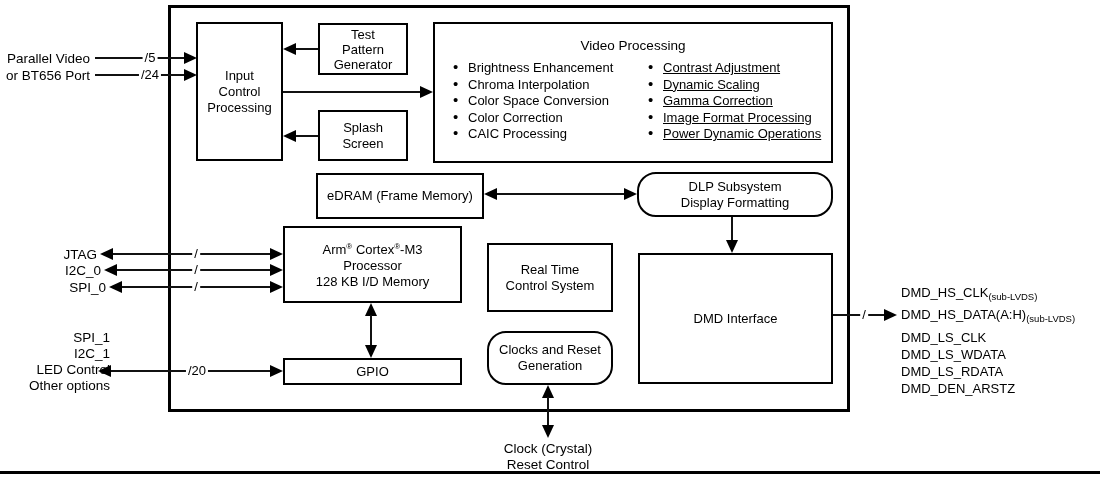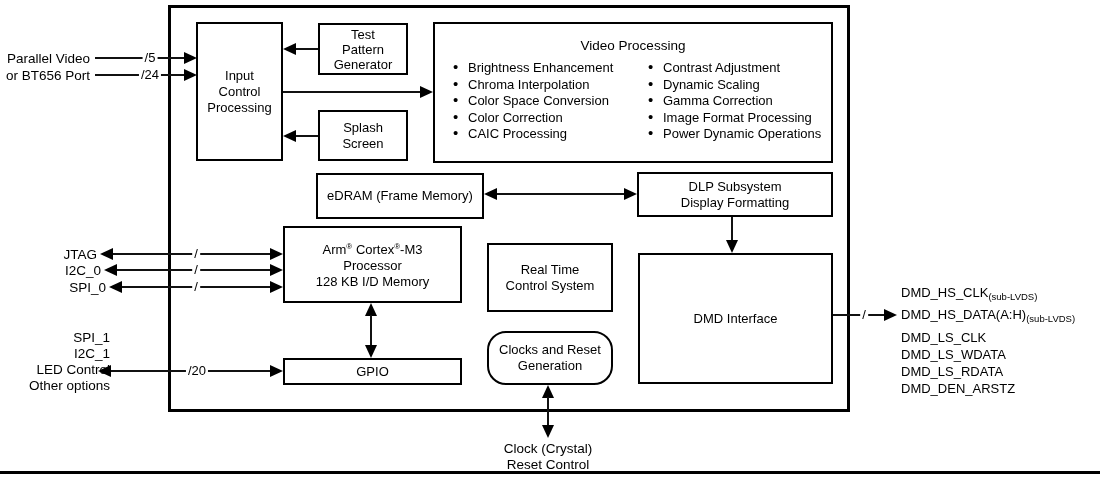--- a/index.html
+++ b/index.html
@@ -65,34 +65,34 @@
 
   <div class="box" style="left:433px;top:22px;width:400px;height:141px;display:block;">
     <div class="vp-title">Video Processing</div>
     <ul class="vp-list" style="left:16px;">
       <li>Brightness Enhancement</li>
       <li>Chroma Interpolation</li>
       <li>Color Space Conversion</li>
       <li>Color Correction</li>
       <li>CAIC Processing</li>
     </ul>
-    <ul class="vp-list" style="left:211px;">
+    <ul class="vp-list" style="left:211px;text-decoration:underline;">
       <li>Contrast Adjustment</li>
       <li>Dynamic Scaling</li>
       <li>Gamma Correction</li>
       <li>Image Format Processing</li>
       <li>Power Dynamic Operations</li>
     </ul>
   </div>
 
   <div class="box" style="left:316px;top:173px;width:168px;height:46px;">
     <div>eDRAM (Frame Memory)</div>
   </div>
 
-  <div class="box" style="left:637px;top:172px;width:196px;height:45px;">
+  <div class="box" style="left:637px;top:172px;width:196px;height:45px;border-radius:19px;">
     <div>DLP Subsystem</div>
     <div>Display Formatting</div>
   </div>
 
   <div class="box" style="left:283px;top:226px;width:179px;height:77px;">
     <div class="supreg">Arm<sup>®</sup> Cortex<sup>®</sup>-M3</div>
     <div>Processor</div>
     <div>128 KB I/D Memory</div>
   </div>
 

